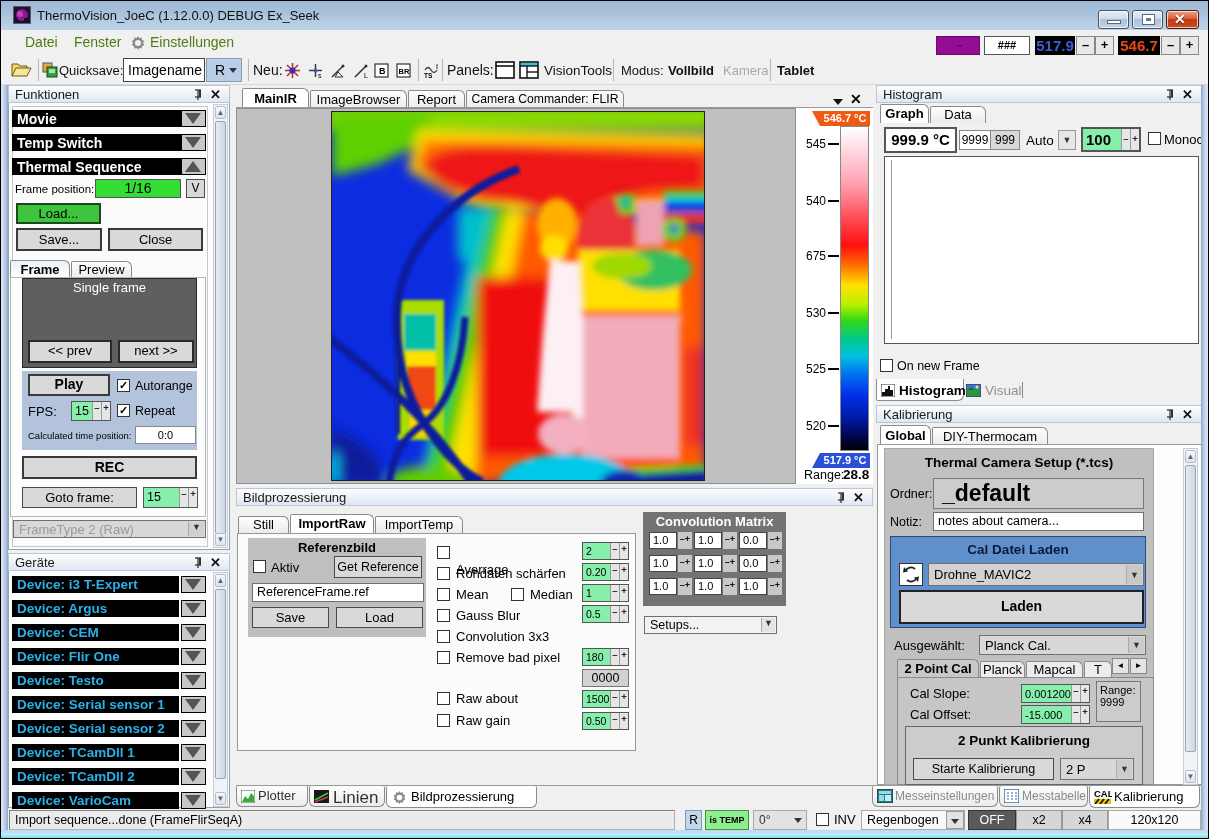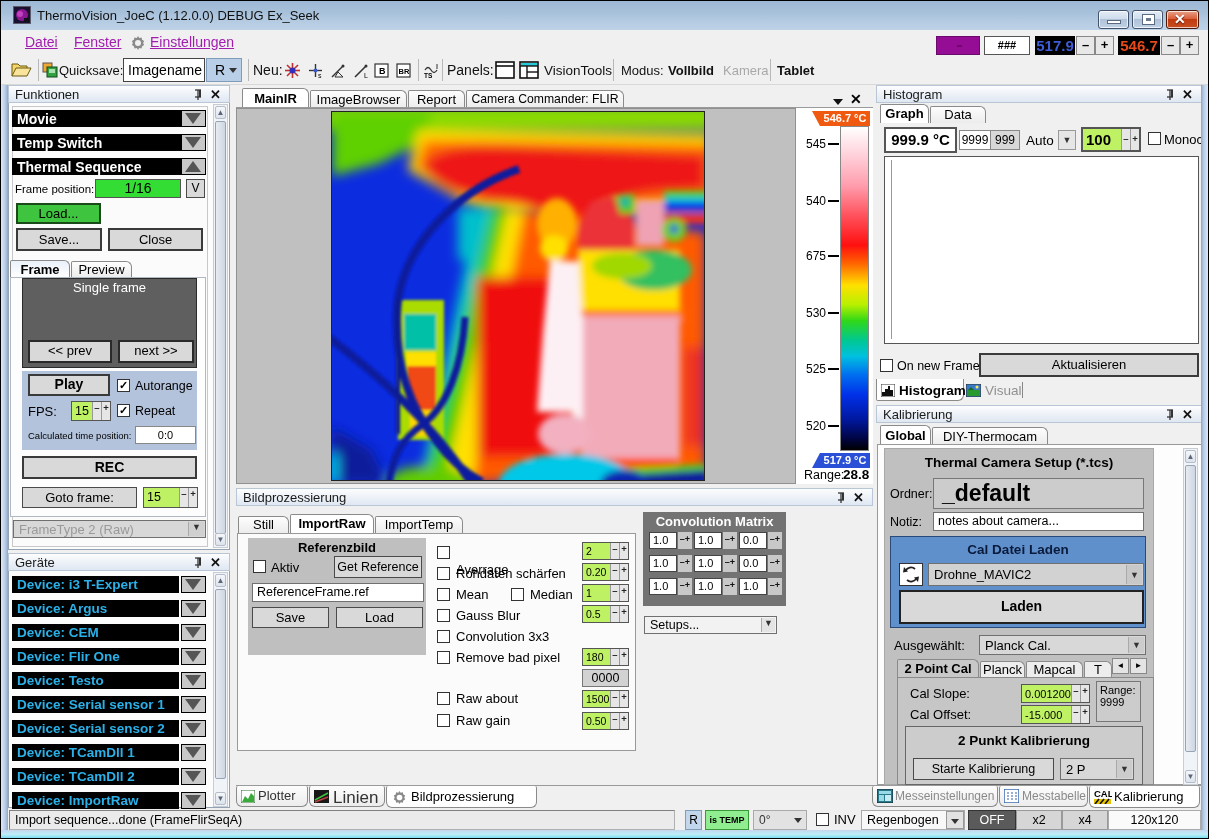--- a/index.html
+++ b/index.html
@@ -9,34 +9,34 @@
 .sideL{position:absolute;left:1px;top:85px;width:7px;height:745px;background:linear-gradient(90deg,#dce8f8,#b9cce8 60%,#8fa6bf);z-index:80;}
 .sideR{position:absolute;left:1201px;top:85px;width:7px;height:745px;background:linear-gradient(90deg,#8fa6bf,#b9cce8 40%,#dce8f8);z-index:80;}
 .botF{position:absolute;left:1px;top:830px;width:1207px;height:8px;background:linear-gradient(#c4d6ee,#bdeef8 55%,#79dcf0);z-index:80;}
 
 #title{position:absolute;left:1px;top:1px;width:1207px;height:29px;background:linear-gradient(#9db8d4,#a8c1db 40%,#b4cbe2 70%,#bed3e8);}
 #title .txt{position:absolute;left:36px;top:7px;font-size:13px;color:#101010;}
 .capbtn{position:absolute;top:9px;height:19px;border:1px solid #43536b;border-radius:3px;background:linear-gradient(#e4edf6,#cfdcec 45%,#b0c2d8 50%,#c0d2e4);box-shadow:inset 0 0 0 1px rgba(255,255,255,.7);}
 .capbtn.close{background:linear-gradient(#e8a288,#d9603c 45%,#c13b11 50%,#c84f22);border-color:#4e1808;}
 
 #menubar{position:absolute;left:1px;top:30px;width:1207px;height:26px;background:#f0f0f0;}
-.menuitem{position:absolute;top:4px;font-size:14px;color:#a21caf;text-decoration:underline;}
+.menuitem{position:absolute;top:4px;font-size:14px;color:#4d7c0f;}
 
 .blackbox{position:absolute;top:36px;height:19px;background:#000;border:1px solid #000;color:#3355cc;font-weight:bold;font-size:15px;text-align:center;line-height:17px;}
 .pmbtn{position:absolute;top:36px;width:20px;height:19px;background:#e8e8e8;border:1px solid #888;font-weight:bold;font-size:13px;text-align:center;line-height:16px;color:#000;}
 
 #toolbar{position:absolute;left:1px;top:56px;width:1207px;height:29px;background:#f0f0f0;border-bottom:1px solid #d8d8d8;}
 .tsep{position:absolute;top:3px;width:1px;height:22px;background:#b8b8b8;}
 .tlabel{position:absolute;top:6px;font-size:14px;color:#111;}
 
 .btn{position:absolute;background:#d9d9d9;border:1px solid #4a4a4a;text-align:center;color:#000;}
 .btn2{position:absolute;background:#d9d9d9;border:2px solid #3a3a3a;text-align:center;color:#000;}
 .tbox{position:absolute;background:#fff;border:1px solid #707070;}
 .ck{position:absolute;width:13px;height:13px;background:#fff;border:1px solid #333;font-size:11px;line-height:11px;text-align:center;font-weight:bold;}
-.spin{position:absolute;background:#bef264;border:1px solid #555;}
+.spin{position:absolute;background:#86efac;border:1px solid #555;}
 .spin .v{position:absolute;left:3px;top:2px;font-size:10.5px;}
 .spin .m{position:absolute;right:9px;top:0px;width:9px;height:100%;background:#e6e6e6;border-left:1px solid #999;font-size:9.5px;text-align:center;font-weight:bold;color:#222;}
 .spin .p{position:absolute;right:0px;top:0px;width:9px;height:100%;background:#e6e6e6;border-left:1px solid #999;font-size:9.5px;text-align:center;font-weight:bold;color:#222;}
 .combo{position:absolute;background:#e4e4e4;border:1px solid #707070;}
 .combo .cv{position:absolute;left:5px;top:2px;font-size:13px;}
 .combo .ca{position:absolute;right:1px;top:1px;bottom:1px;width:16px;background:#e0e0e0;color:#333;font-size:9px;text-align:center;border-left:1px solid #aaa;}
 .dockhead{position:absolute;left:0;top:0;right:0;height:18px;background:linear-gradient(#fcfdfe,#dfe7f2);border:1px solid #b9c6d6;font-size:13px;color:#1a1a1a;}
 .dockhead .t{position:absolute;left:6px;top:1px;}
 .dockhead .pin{position:absolute;right:24px;top:2px;width:14px;height:14px;}
 .dockhead .x{position:absolute;right:5px;top:1px;width:14px;height:14px;font-weight:bold;font-size:13px;color:#111;}
@@ -322,21 +322,21 @@
 <div class="abs" style="left:181px;top:744px;width:25px;height:17px;background:#c8c8c8;border:1px solid #000;">
       <div class="tri-d" style="left:3px;top:2px;"></div>
     </div>
 <div class="cbar" style="left:12px;top:768px;width:167px;">
       <div class="t" style="color:#2bb0e8;font-size:13.5px;">Device: TCamDll 2</div>
     </div>
 <div class="abs" style="left:181px;top:768px;width:25px;height:17px;background:#c8c8c8;border:1px solid #000;">
       <div class="tri-d" style="left:3px;top:2px;"></div>
     </div>
 <div class="cbar" style="left:12px;top:792px;width:167px;">
-      <div class="t" style="color:#2bb0e8;font-size:13.5px;">Device: ImportRaw</div>
+      <div class="t" style="color:#2bb0e8;font-size:13.5px;">Device: VarioCam</div>
     </div>
 <div class="abs" style="left:181px;top:792px;width:25px;height:17px;background:#c8c8c8;border:1px solid #000;">
       <div class="tri-d" style="left:3px;top:2px;"></div>
     </div>
 
 <div class="scroll" style="left:213px;top:572px;height:235px;">
  <div class="ar" style="top:1px;">▲</div>
       <div class="th" style="top:16px;height:190px;"></div>
       <div class="ar" style="bottom:1px;">▼</div>
 </div>
@@ -460,21 +460,21 @@
         </g>
         <rect x="8" y="2" width="2" height="7" fill="#333"></rect>
       </svg>
  <div class="x">✕</div>
 </div>
 <div class="abs" style="left:236px;top:506px;width:637px;height:279px;background:#f0f0f0;"></div>
 <div class="tab" style="left:238px;top:516px;width:51px;height:17px;line-height:16px;">Still</div>
 <div class="tab sel" style="left:290px;top:514px;width:84px;height:19px;line-height:18px;">ImportRaw</div>
 <div class="tab" style="left:375px;top:516px;width:88px;height:17px;line-height:16px;">ImportTemp</div>
 <div class="abs" style="left:237px;top:533px;width:399px;height:218px;background:#fbfbfb;border:1px solid #999;"></div>
-<div class="abs" style="left:248px;top:538px;width:178px;height:117px;background:#bfbfbf;">
+<div class="abs" style="left:248px;top:538px;width:178px;height:99px;background:#bfbfbf;">
  <div class="abs" style="left:0;top:2px;width:100%;text-align:center;font-weight:bold;font-size:13px;">Referenzbild</div>
  <div class="ck" style="left:5px;top:22px;"></div>
  <div class="abs" style="left:23px;top:22px;font-size:13px;">Aktiv</div>
  <div class="btn" style="left:86px;top:18px;width:88px;height:22px;line-height:20px;font-size:12.5px;">Get Reference</div>
  <div class="tbox" style="left:4px;top:45px;width:172px;height:19px;font-size:12.5px;padding:1px 0 0 4px;">ReferenceFrame.ref</div>
  <div class="btn" style="left:4px;top:69px;width:77px;height:21px;line-height:19px;">Save</div>
  <div class="btn" style="left:88px;top:69px;width:87px;height:21px;line-height:19px;">Load</div>
 </div>
 <div class="ck" style="left:437px;top:546px;"></div>
 <div class="abs" style="left:456px;top:545px;font-size:13px;margin-top:17px;">Averrage</div>
@@ -583,21 +583,20 @@
       <div class="m" style="line-height:20px;">–</div>
       <div class="p" style="line-height:20px;">+</div>
     </div>
 <div class="ck" style="left:1148px;top:132px;"></div>
 <div class="abs" style="left:1164px;top:132px;font-size:13px;">Monoc</div>
 <div class="abs" style="left:884px;top:156px;width:315px;height:188px;background:#fff;border:1px solid #555;">
       <div class="abs" style="left:6px;top:3px;width:1px;height:179px;background:#999;"></div>
     </div>
 <div class="ck" style="left:880px;top:359px;"></div>
 <div class="abs" style="left:897px;top:359px;font-size:12.5px;">On new Frame</div>
-<div class="btn2" style="left:979px;top:353px;width:220px;height:24px;line-height:19px;font-size:13px;">Aktualisieren</div>
 <div class="tab sel" style="left:876px;top:379px;width:88px;height:22px;border-radius:0 0 6px 2px;border:1px solid #8a8a8a;border-top:none;">
       <svg class="abs" style="left:4px;top:5px" width="14" height="13">
         <rect width="14" height="13" fill="#fff" stroke="#333"></rect>
         <path d="M1 12 L1 8 L4 8 L4 5 L7 5 L7 2 L9 2 L9 6 L12 6 L12 12 Z" fill="#111"></path>
       </svg>
       <div class="abs" style="left:22px;top:4px;font-size:13.5px;font-weight:bold;">Histogram</div>
     </div>
 <svg class="abs" style="left:966px;top:384px" width="15" height="13">
       <rect width="15" height="13" fill="#3a78c8" stroke="#333"></rect>
       <rect x="1" y="6" width="13" height="6" fill="#2a9a30"></rect>

